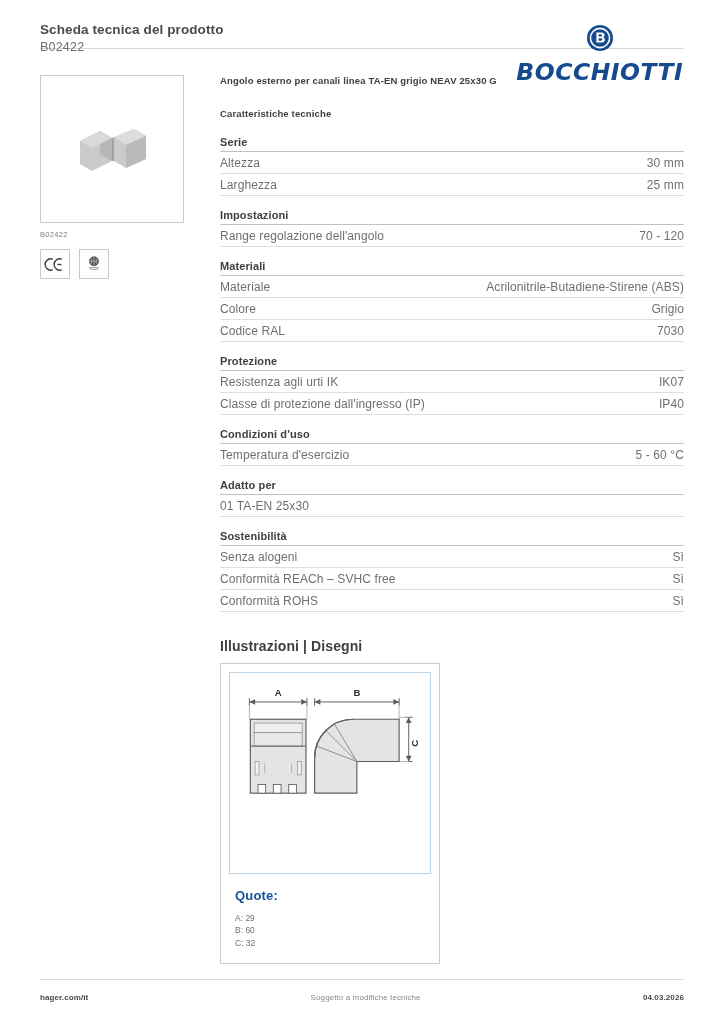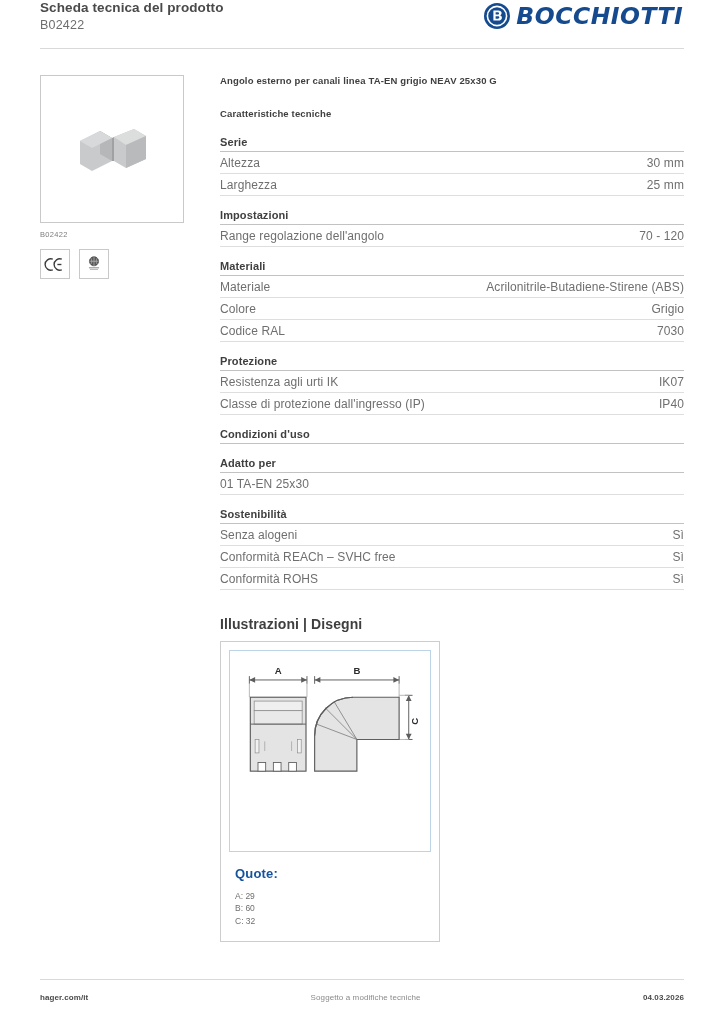--- a/index.html
+++ b/index.html
@@ -22,20 +22,21 @@
     position: absolute;
     inset: 0;
     padding: 0 40px;
   }
 
   
   .header {
     display: flex;
     align-items: flex-start;
     justify-content: space-between;
+    padding-top: 22px;
     height: 44px;
   }
   .header-left { line-height: 1.25; }
   .doc-title {
     font-size: 13.5px;
     font-weight: bold;
     color: #4a4a4a;
     letter-spacing: .1px;
   }
   .doc-subtitle {
@@ -44,20 +45,21 @@
     margin-top: 1px;
     letter-spacing: .2px;
   }
 
   .logo {
     display: flex;
     align-items: center;
     gap: 7px;
     margin-top: 2px;
     padding-right: 2px;
+    flex-direction: column;
   }
   .logo-mark {
     width: 28px; height: 28px;
     flex: 0 0 28px;
   }
   .logo-text {
     font-size: 23px;
     font-weight: bold;
     font-style: italic;
     letter-spacing: .5px;
@@ -310,20 +312,24 @@
               <span class="k">Resistenza agli urti IK</span>
               <span class="v">IK07</span>
             </div>
             <div class="spec-row">
               <span class="k">Classe di protezione dall'ingresso (IP)</span>
               <span class="v">IP40</span>
             </div>
           </div>
           <div class="spec-group">
             <div class="group-head">Condizioni d'uso</div>
+            <div class="spec-row">
+              <span class="k">Temperatura d'esercizio</span>
+              <span class="v">5 - 60 °C</span>
+            </div>
           </div>
           <div class="spec-group">
             <div class="group-head">Adatto per</div>
             <div class="spec-row full">
               <span class="k">01 TA-EN 25x30</span>
               <span class="v"></span>
             </div>
           </div>
           <div class="spec-group">
             <div class="group-head">Sostenibilità</div>

